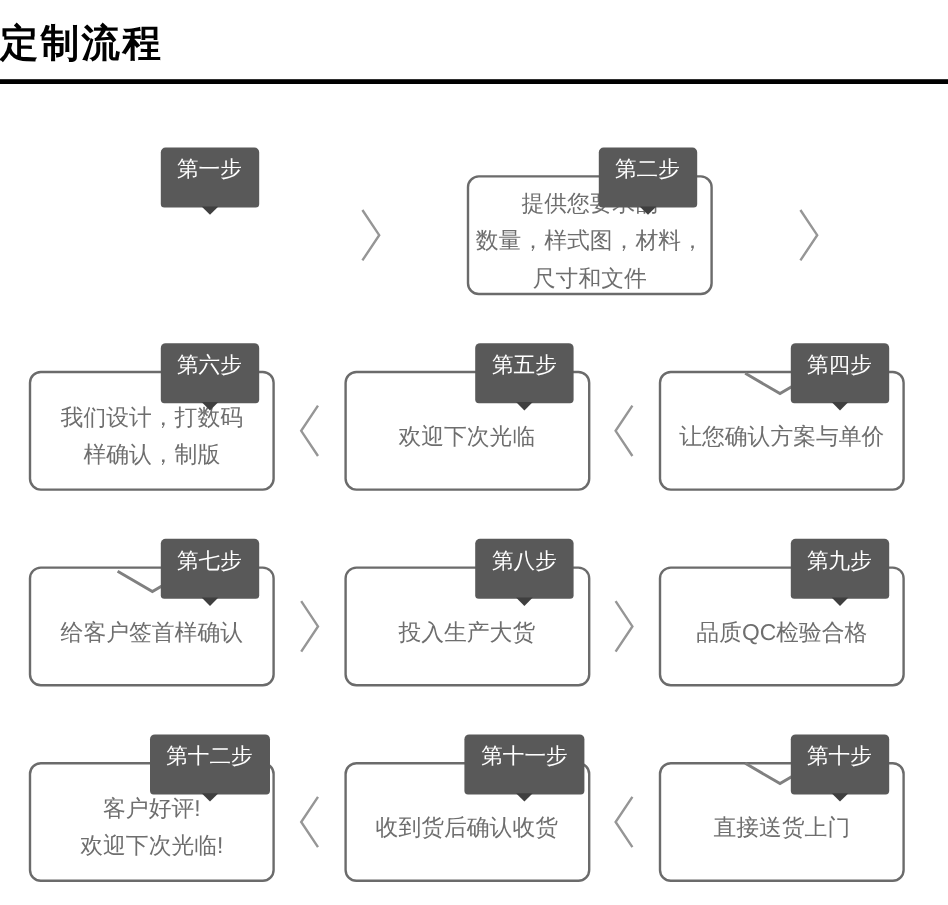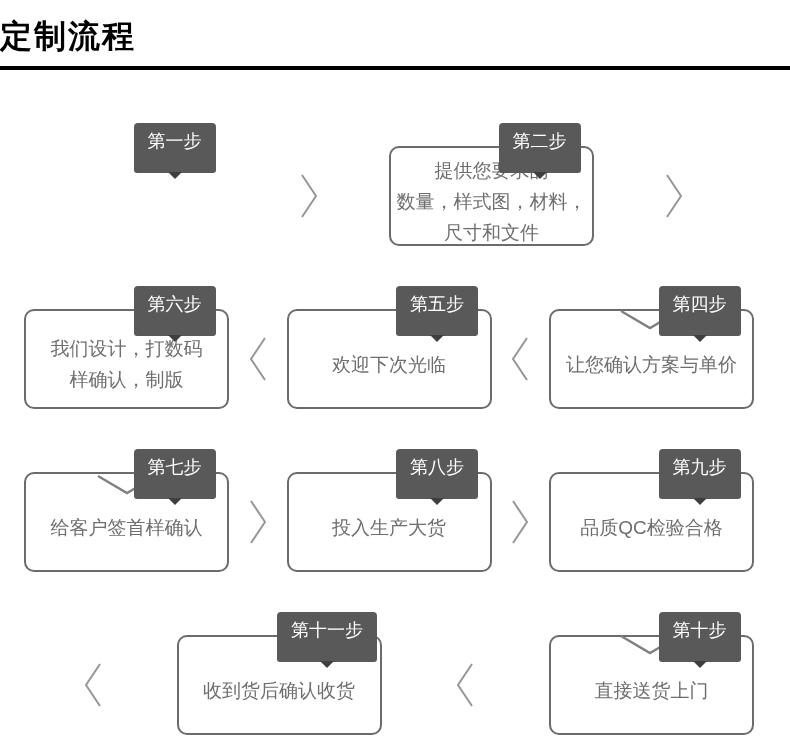--- a/index.html
+++ b/index.html
@@ -166,20 +166,27 @@
     </div>
     <div class="card">
       <div class="badge">第九步</div>
       <div class="box">
         <div class="line">品质QC检验合格</div>
       </div>
     </div>
   </div>
 
   <div class="row row-4">
+    <div class="card">
+      <div class="badge">第十二步</div>
+      <div class="box">
+        <div class="line">客户好评!</div>
+        <div class="line">欢迎下次光临!</div>
+      </div>
+    </div>
     <div class="arrow-cell">
       <span class="side-arrow">
         <svg width="20" height="46" viewBox="0 0 20 46">
             <polyline points="17,2 3,23 17,44" fill="none" stroke="#969696" stroke-width="2"></polyline>
           </svg>
       </span>
     </div>
     <div class="card">
       <div class="badge">第十一步</div>
       <div class="box">

